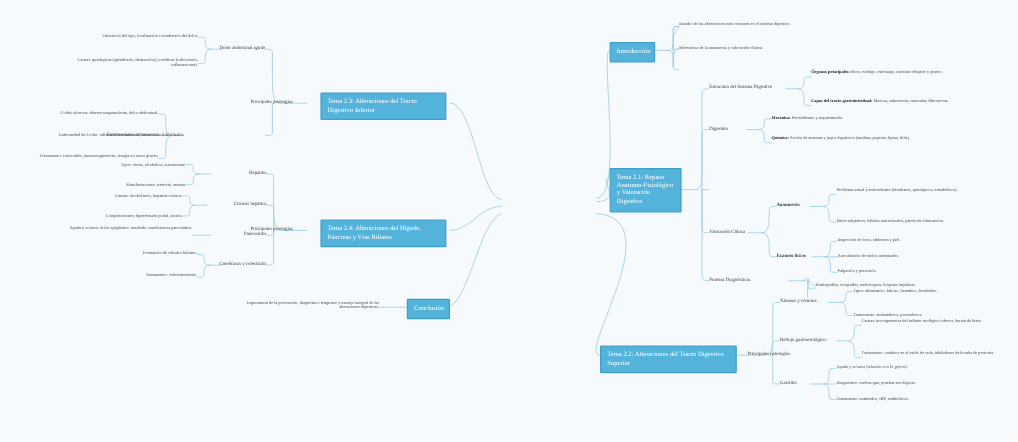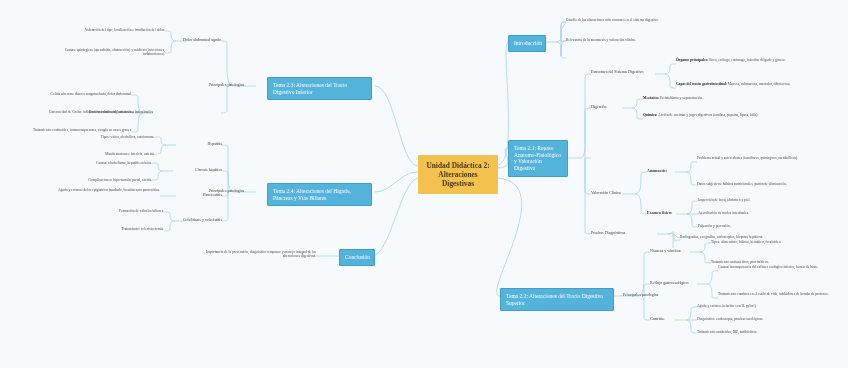--- a/index.html
+++ b/index.html
@@ -178,23 +178,20 @@
 
       <path d="M185,221 L175,221"></path>
       <path d="M175,221 C170,221 170,218 170,214 C170,212 168,212 164,212"></path>
       <path d="M175,221 C170,221 170,225 170,229 C170,231 168,231 164,231"></path>
 
       <path d="M339,256 L327,256"></path>
       <path d="M327,256 L316,256"></path>
     </g>
   </svg>
 
-  <div class="node root" style="left:418px; top:155px; width:80px;">
-    <span>Unidad Didáctica 2: Alteraciones Digestivas</span>
-  </div>
 
   <div class="node topic small" style="left:508px; top:35px; width:38px;">
     <span>Introducción</span>
   </div>
   <div class="node lvl3 right" style="left:566px; top:18px; width:95px;">
     <span>Estudio de las alteraciones más comunes en el sistema digestivo.</span>
   </div>
   <div class="node lvl3 right" style="left:566px; top:38px; width:110px;">
     <span>Relevancia de la anamnesis y valoración clínica.</span>
   </div>

